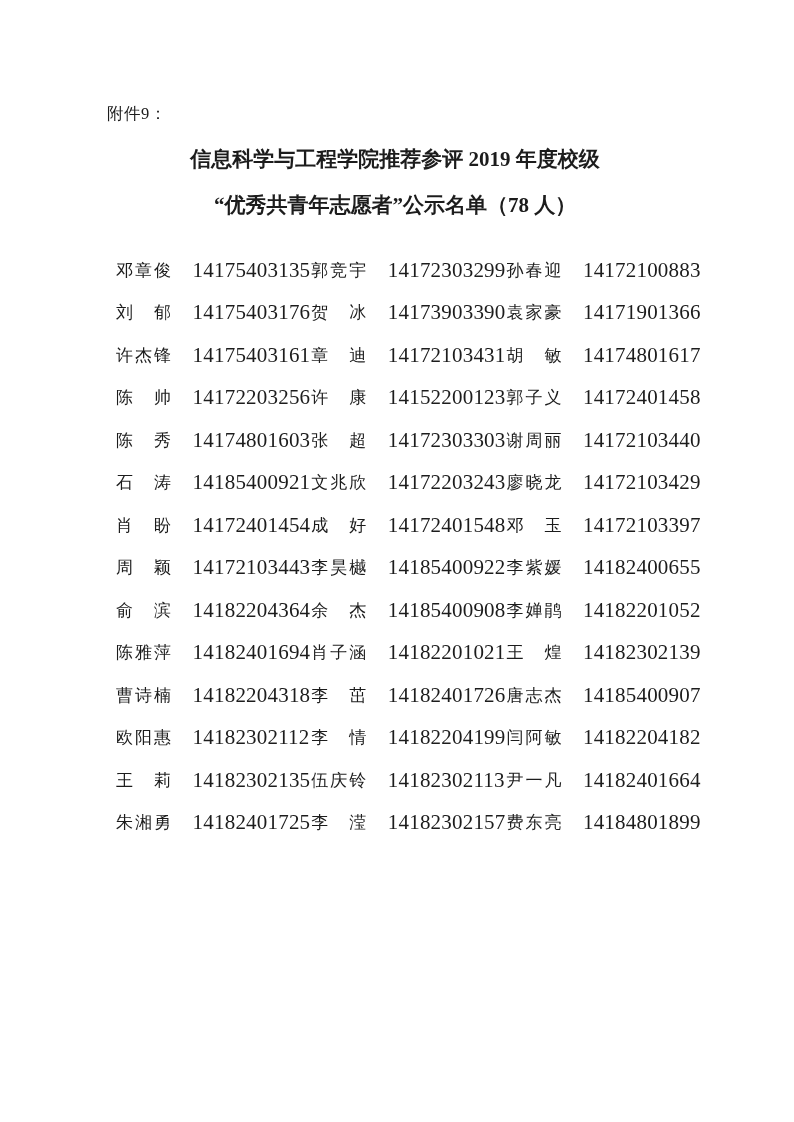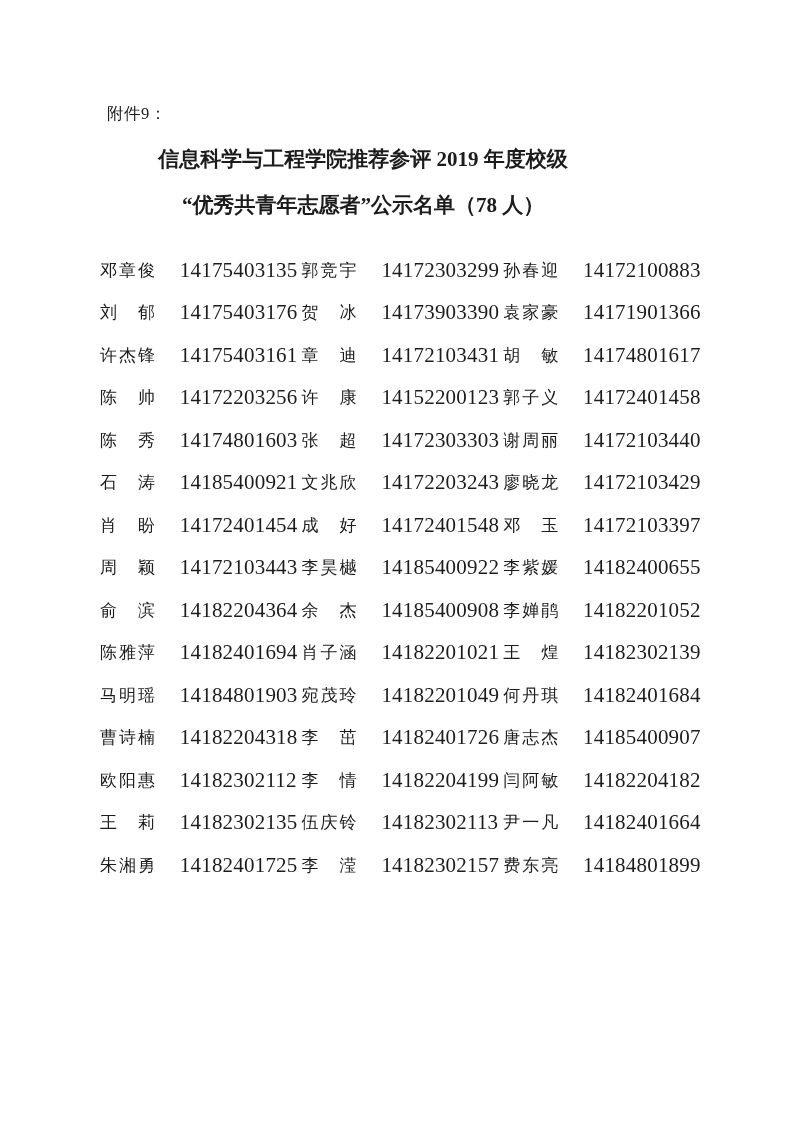--- a/index.html
+++ b/index.html
@@ -23,39 +23,41 @@
     font-size: 16.5px;
     letter-spacing: 0.5px;
     white-space: nowrap;
   }
   .title-block {
     position: absolute;
     left: 0;
     top: 148px;
     width: 726px;
     text-align: center;
+    padding-left: 32px;
   }
   .title-line {
     font-size: 21px;
     font-weight: bold;
     line-height: 23px;
     margin: 0 0 23px 0;
     white-space: nowrap;
   }
   .roster {
     position: absolute;
     left: 100px;
     top: 249px;
     width: 580px;
   }
   .row {
     height: 42.5px;
     display: flex;
     align-items: center;
     justify-content: space-between;
+    margin-left: 16px;
   }
   .name {
     display: inline-block;
     width: 55px;
     font-size: 17px;
     text-align: justify;
     text-align-last: justify;
     white-space: nowrap;
     overflow: visible;
   }
@@ -155,28 +157,20 @@
       </div>
       <div class="row">
         <span class="name">陈雅萍</span>
         <span class="num">14182401694</span>
         <span class="name">肖子涵</span>
         <span class="num">14182201021</span>
         <span class="name">王　煌</span>
         <span class="num">14182302139</span>
       </div>
       <div class="row">
-        <span class="name">马明瑶</span>
-        <span class="num">14184801903</span>
-        <span class="name">宛茂玲</span>
-        <span class="num">14182201049</span>
-        <span class="name">何丹琪</span>
-        <span class="num">14182401684</span>
-      </div>
-      <div class="row">
         <span class="name">曹诗楠</span>
         <span class="num">14182204318</span>
         <span class="name">李　茁</span>
         <span class="num">14182401726</span>
         <span class="name">唐志杰</span>
         <span class="num">14185400907</span>
       </div>
       <div class="row">
         <span class="name">欧阳惠</span>
         <span class="num">14182302112</span>

